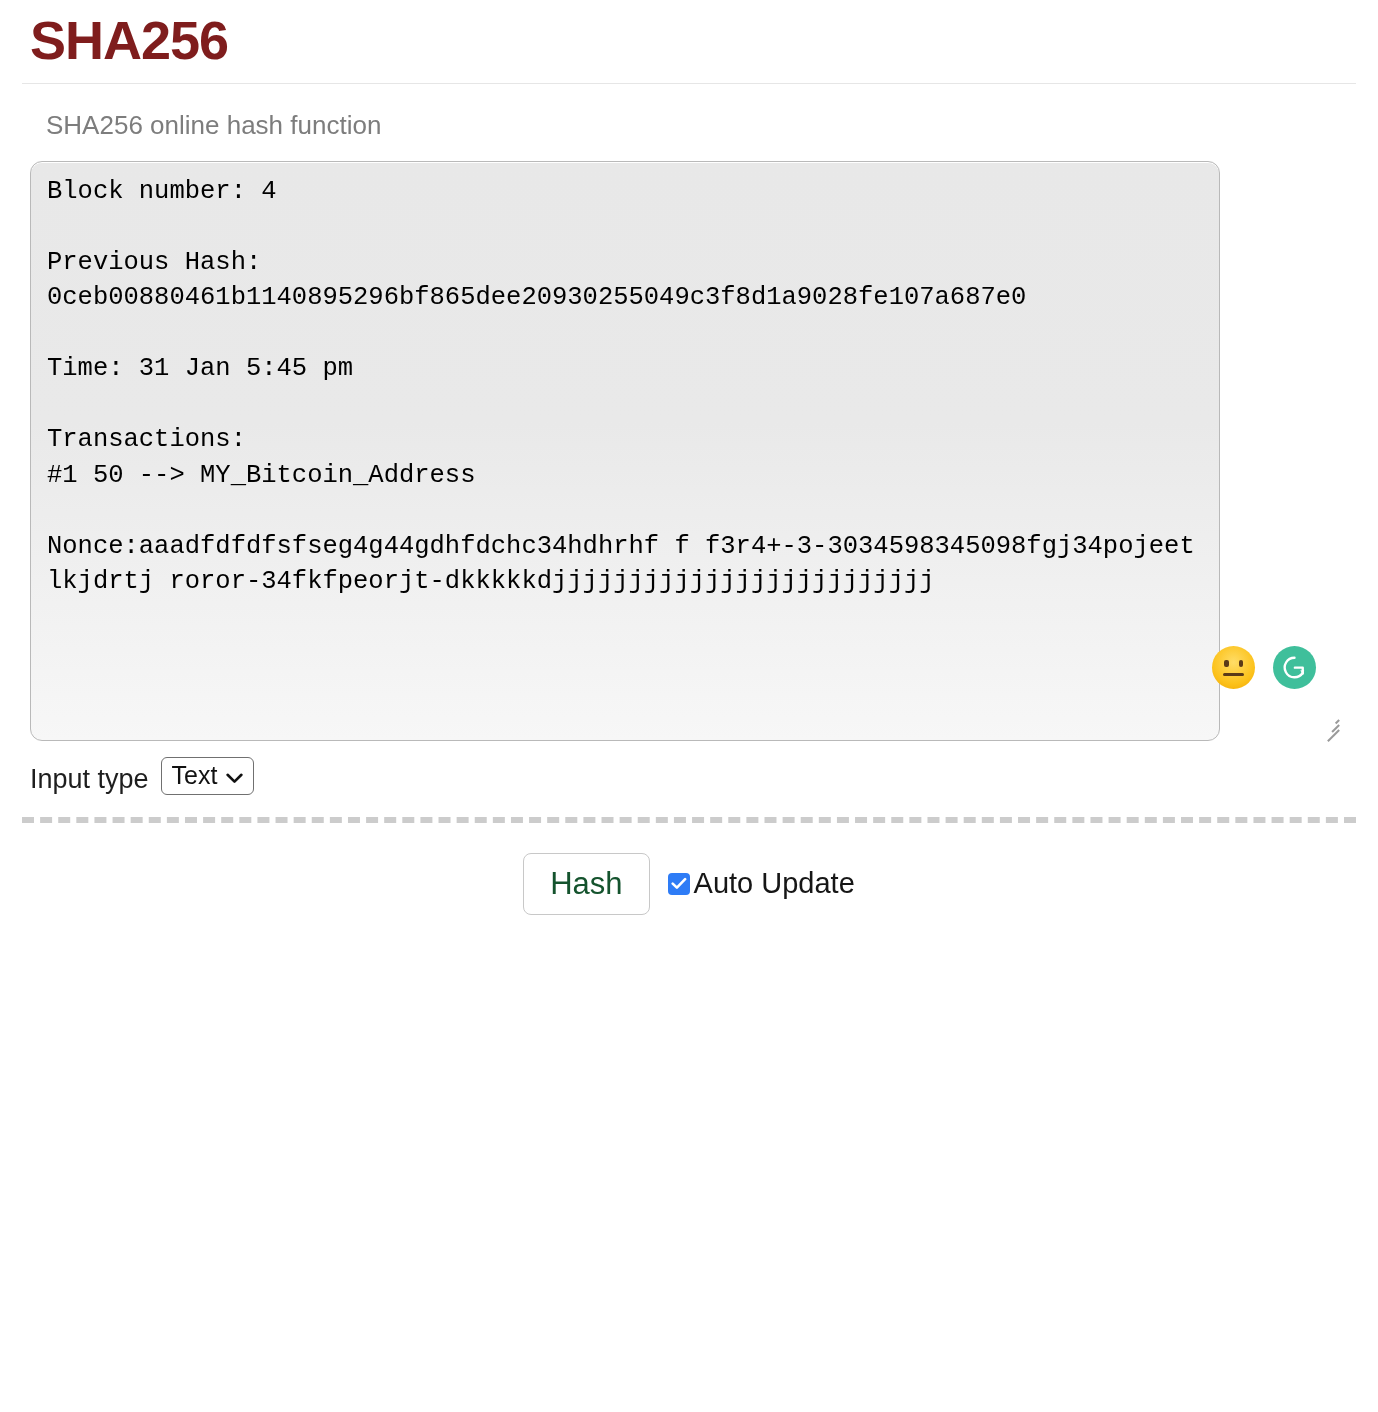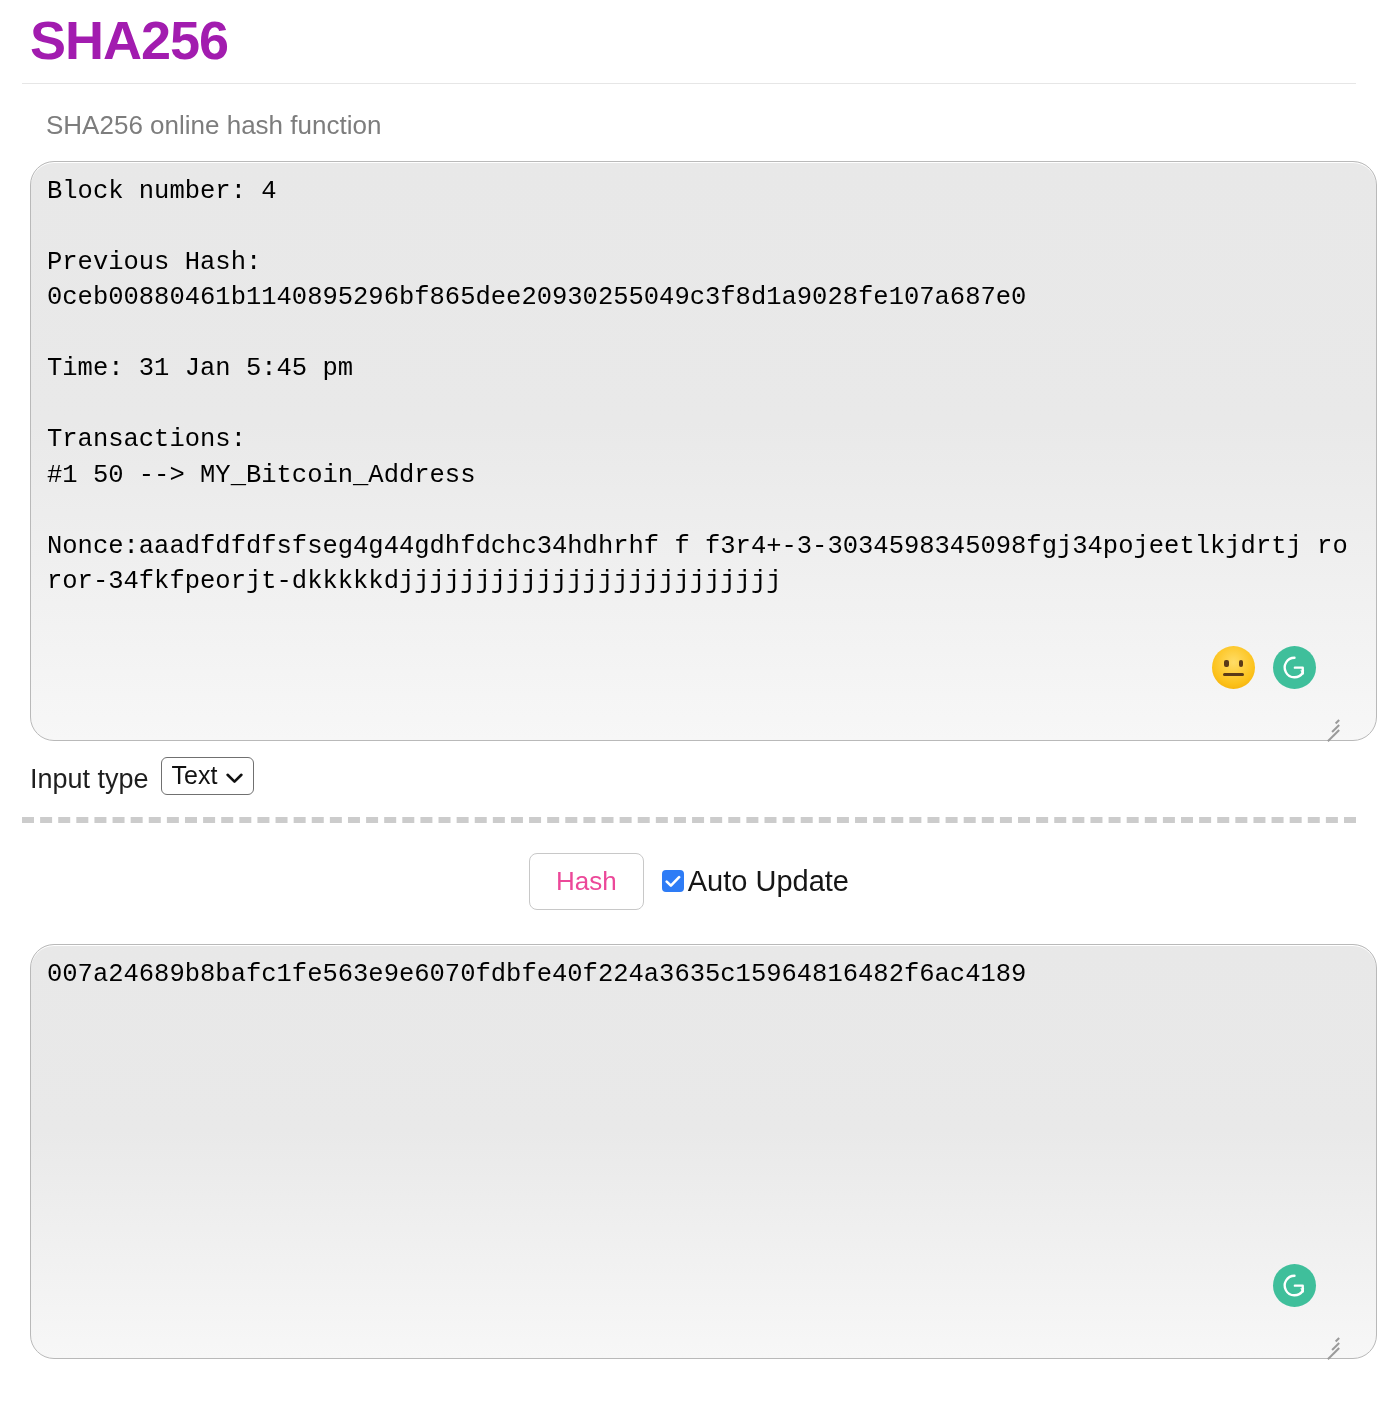--- a/index.html
+++ b/index.html
@@ -18,21 +18,21 @@
   .page {
     padding: 0 22px;
     box-sizing: border-box;
   }
 
   
   .page-title {
     font-size: 54px;
     font-weight: bold;
     letter-spacing: -1px;
-    color: #a21caf;
+    color: #7f1d1d;
     margin: 12px 0 14px 8px;
     line-height: 1.05;
   }
   .title-rule {
     height: 1px;
     background: #e6e6e6;
     margin: 0 0 0 0;
   }
   .subtitle {
     font-size: 26px;
@@ -41,23 +41,23 @@
     line-height: 1.2;
   }
 
   
   .ta-wrap {
     position: relative;
     margin: 0 8px;
   }
   .textarea {
     box-sizing: border-box;
-    width: 1347px;
+    width: 1190px;
     border: 1px solid #b9b9b9;
-    border-radius: 24px;
+    border-radius: 12px;
     background: linear-gradient(180deg, #e8e8e8 0%, #e9e9e9 45%, #f7f7f7 100%);
     box-shadow: inset 0 1px 0 #ffffff;
     font-family: "Liberation Mono", monospace;
     font-size: 25.5px;
     line-height: 35.5px;
     color: #000000;
     padding: 12px 16px 16px 16px;
     white-space: pre-wrap;
     word-break: break-all;
     overflow: hidden;
@@ -162,22 +162,22 @@
   
   .controls {
     display: flex;
     align-items: center;
     justify-content: center;
     gap: 18px;
     margin-top: 30px;
   }
   .hash-button {
     font-family: "Liberation Sans", sans-serif;
-    font-size: 26px;
-    color: #ec4899;
+    font-size: 31px;
+    color: #14532d;
     background: #ffffff;
     border: 1px solid #c8c8c8;
     border-radius: 8px;
     padding: 12px 26px;
     cursor: pointer;
   }
   .auto-update {
     display: flex;
     align-items: center;
     gap: 4px;
@@ -263,33 +263,14 @@
     <span class="auto-update">
       <span class="checkbox">
         <svg width="16" height="13" viewBox="0 0 16 13" aria-hidden="true">
           <path d="M1.7 6.6 L5.9 10.6 L14.1 2.2" fill="none" stroke="#ffffff" stroke-width="2.6" stroke-linecap="round" stroke-linejoin="round"></path>
         </svg>
       </span>
       <span class="auto-update-label">Auto Update</span>
     </span>
   </div>
 
-  <div class="ta-wrap" style="margin-top: 34px;">
-    <div class="textarea" id="output-textarea">007a24689b8bafc1fe563e9e6070fdbfe40f224a3635c15964816482f6ac4189</div>
-
-    <div class="badges" style="right: 32px; bottom: 52px;">
-      <div class="badge-g">
-        <svg width="29" height="29" viewBox="0 0 32 32" aria-hidden="true">
-          <path d="M16 5.2a10.8 10.8 0 1 0 9.1 16.6" fill="none" stroke="#ffffff" stroke-width="2.6" stroke-linecap="round"></path>
-          <path d="M16.4 16.2h8.7v6.4" fill="none" stroke="#ffffff" stroke-width="2.6" stroke-linecap="round" stroke-linejoin="round"></path>
-          <path d="M22.2 19.4l3.1 3.3 1.4-3.9" fill="#ffffff"></path>
-        </svg>
-      </div>
-    </div>
-
-    <div class="resize-grip" style="bottom: 7px;">
-      <i></i>
-        <i></i>
-        <i></i>
-    </div>
-  </div>
 
 </div>
 
 </body></html>

